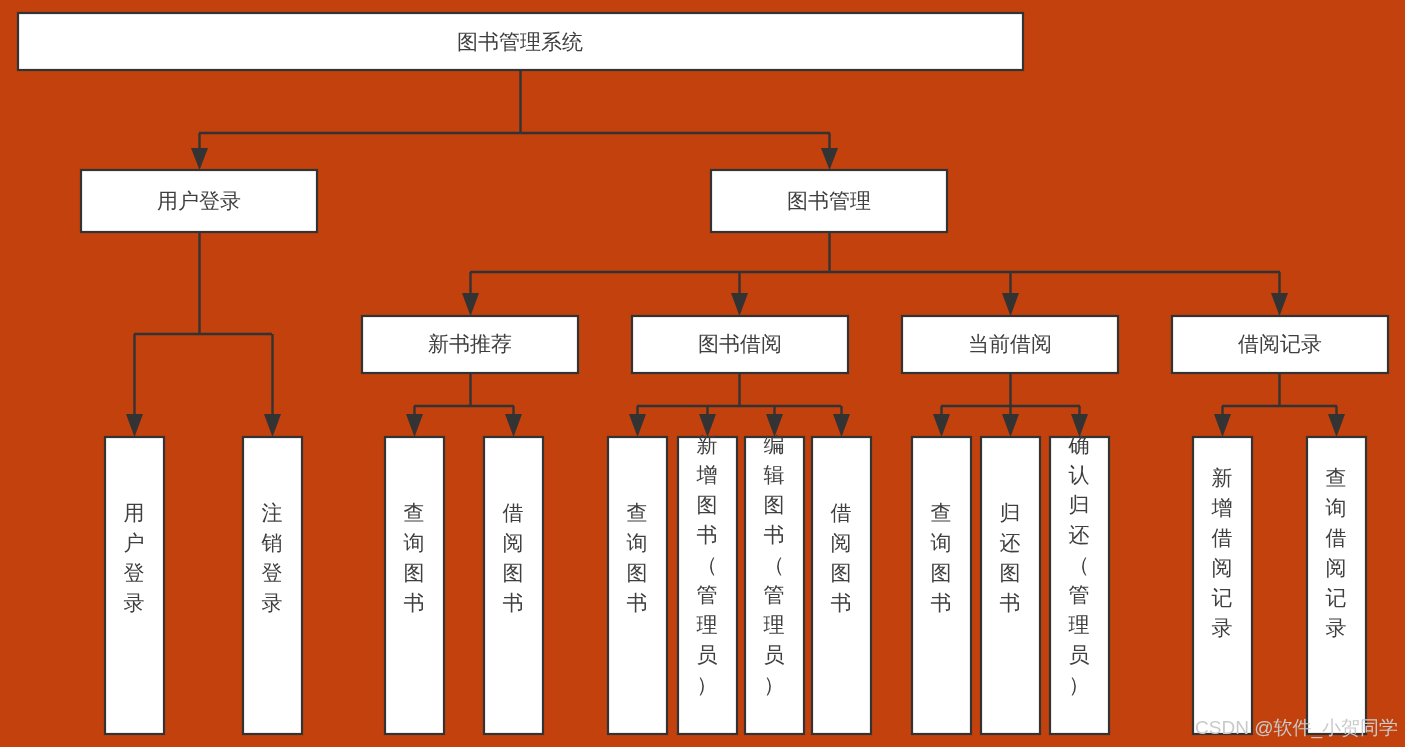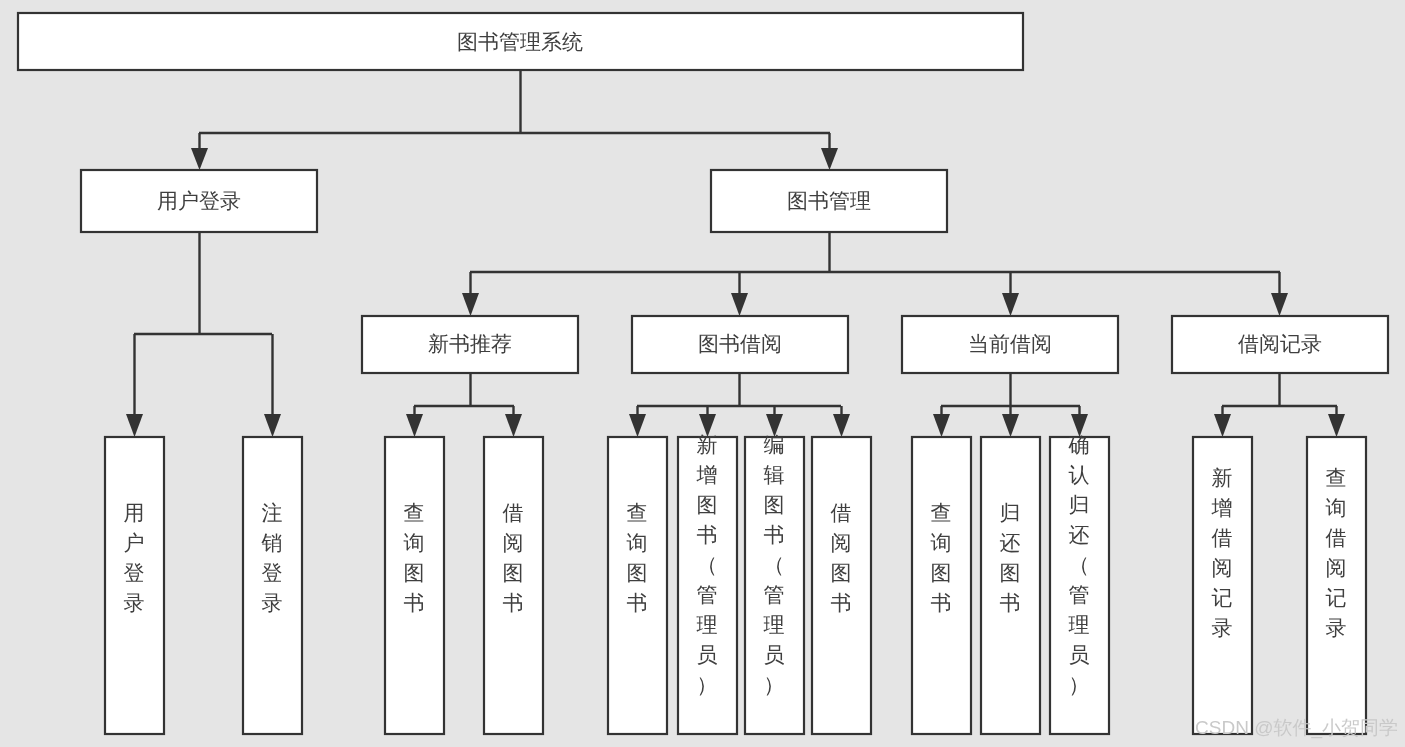--- a/index.html
+++ b/index.html
@@ -9,21 +9,21 @@
     background: #ffffff;
   }
   body {
     font-family: "Liberation Sans", "DejaVu Sans", sans-serif;
   }
   #diagram-root {
     position: relative;
     width: 1405px;
     height: 747px;
     overflow: hidden;
-    background: #e5e5e5;
+    background: #c2410c;
   }
   svg.diagram-canvas {
     position: absolute;
     top: 0;
     left: 0;
     width: 1405px;
     height: 747px;
     display: block;
   }
   .node-box {

